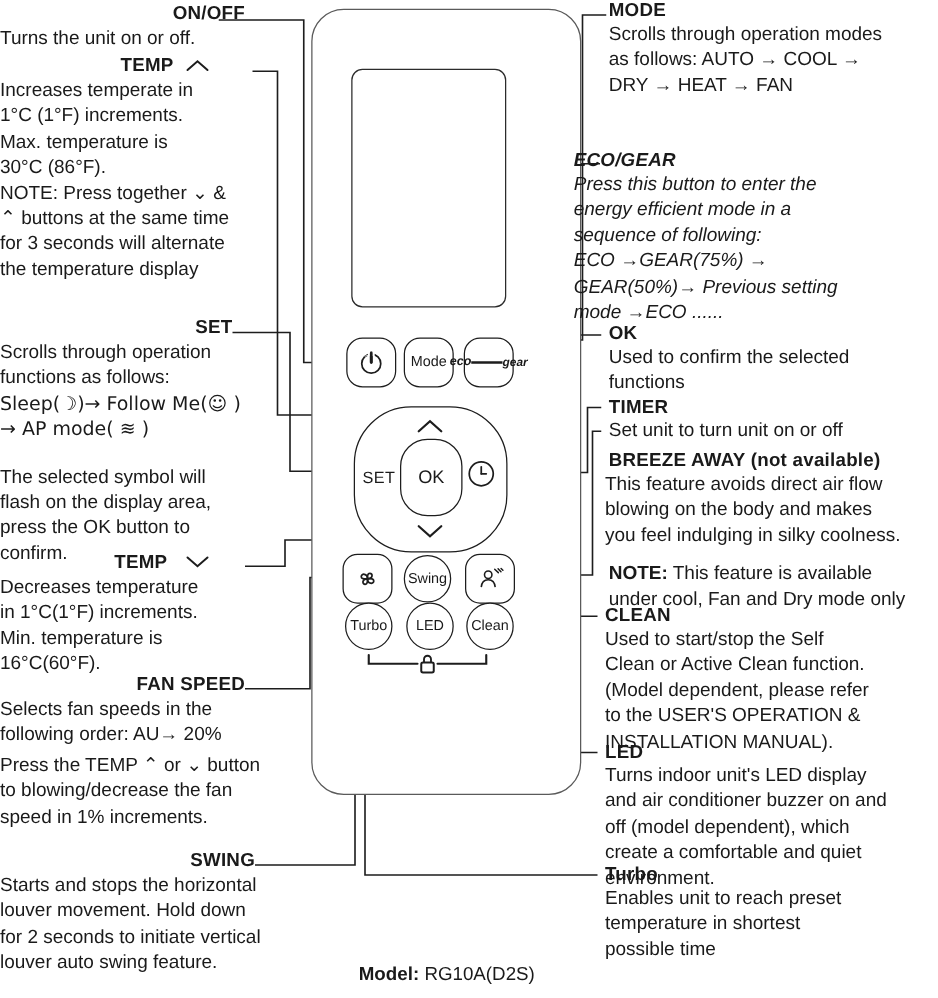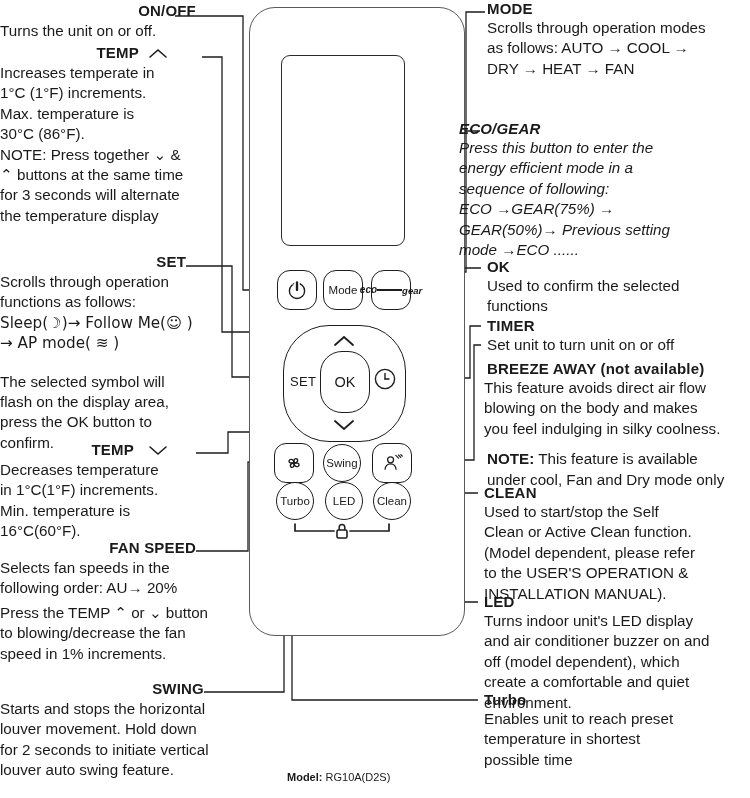--- a/index.html
+++ b/index.html
@@ -130,21 +130,21 @@
   #chevdn { left: 333px; top: 419px; }
   #timerbtn { position: absolute; left: 373px; top: 367px; width: 24px; height: 24px; }
 
   
   #lockgrp { position: absolute; left: 289px; top: 522px; width: 106px; height: 22px; }
 
   
   #model {
     position: absolute;
     left: 287px; top: 771px;
-    font-size: 11px;
+    font-size: 15px;
     white-space: nowrap;
   }
   #model .mk { font-weight: bold; }
 
   .gly { font-family: "DejaVu Sans", sans-serif; }
 </style>
 </head>
 <body>
 
 <div id="stage">

